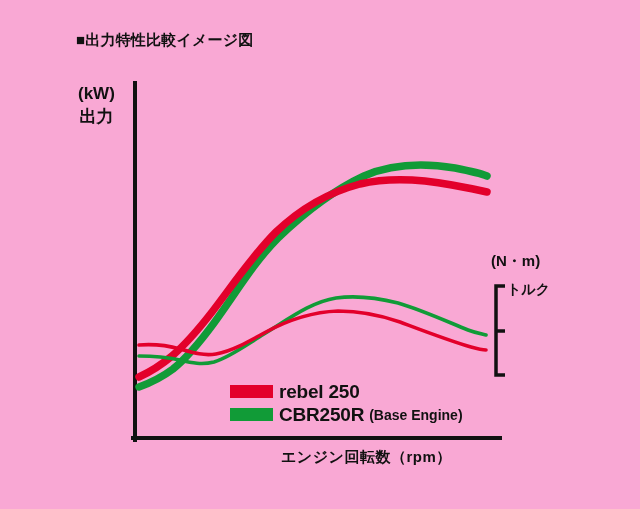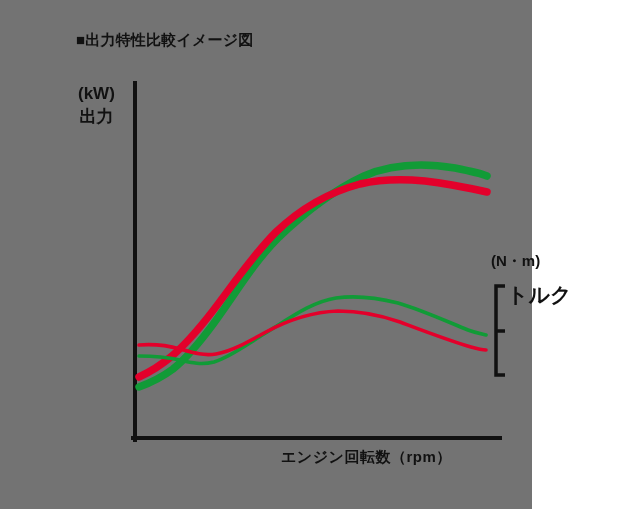--- a/index.html
+++ b/index.html
@@ -9,23 +9,23 @@
   }
   body {
     width: 640px;
     height: 509px;
     font-family: "Liberation Sans", sans-serif;
     color: #111111;
     overflow: hidden;
   }
   #figure {
     position: relative;
-    width: 532px;
+    width: 640px;
     height: 509px;
-    background: #737373;
+    background: #f9a8d4;
   }
   .title {
     position: absolute;
     left: 76px;
     top: 31px;
     font-size: 15px;
     font-weight: 700;
     letter-spacing: 0.2px;
     white-space: nowrap;
     color: #111111;
@@ -70,21 +70,21 @@
   }
   .ylab .l2 { display: block; }
   .rlab {
     left: 491px;
     top: 252px;
     font-size: 15px;
   }
   .rlab-sub {
     left: 507px;
     top: 281px;
-    font-size: 21px;
+    font-size: 14px;
   }
   .xlab {
     left: 281px;
     top: 448px;
     font-size: 15px;
     letter-spacing: 0.5px;
   }
   .legend {
     position: absolute;
     left: 230px;
@@ -136,14 +136,26 @@
   <div class="axis-text ylab">
     <span>(kW)</span>
     <span class="l2">出力</span>
   </div>
 
   <div class="axis-text rlab">(N・m)</div>
   <div class="axis-text rlab-sub">トルク</div>
 
   <div class="axis-text xlab">エンジン回転数（rpm）</div>
 
+  <div class="legend">
+    <div class="legend-row">
+      <span class="swatch" id="swatch-red" style="background: rgb(227, 0, 43);"></span>
+      <span class="legend-name">rebel 250</span>
+      <span class="legend-note"></span>
+    </div>
+    <div class="legend-row">
+      <span class="swatch" id="swatch-green" style="background: rgb(17, 155, 55);"></span>
+      <span class="legend-name">CBR250R</span>
+      <span class="legend-note">(Base Engine)</span>
+    </div>
+  </div>
 
 </div>
 
 </body></html>

